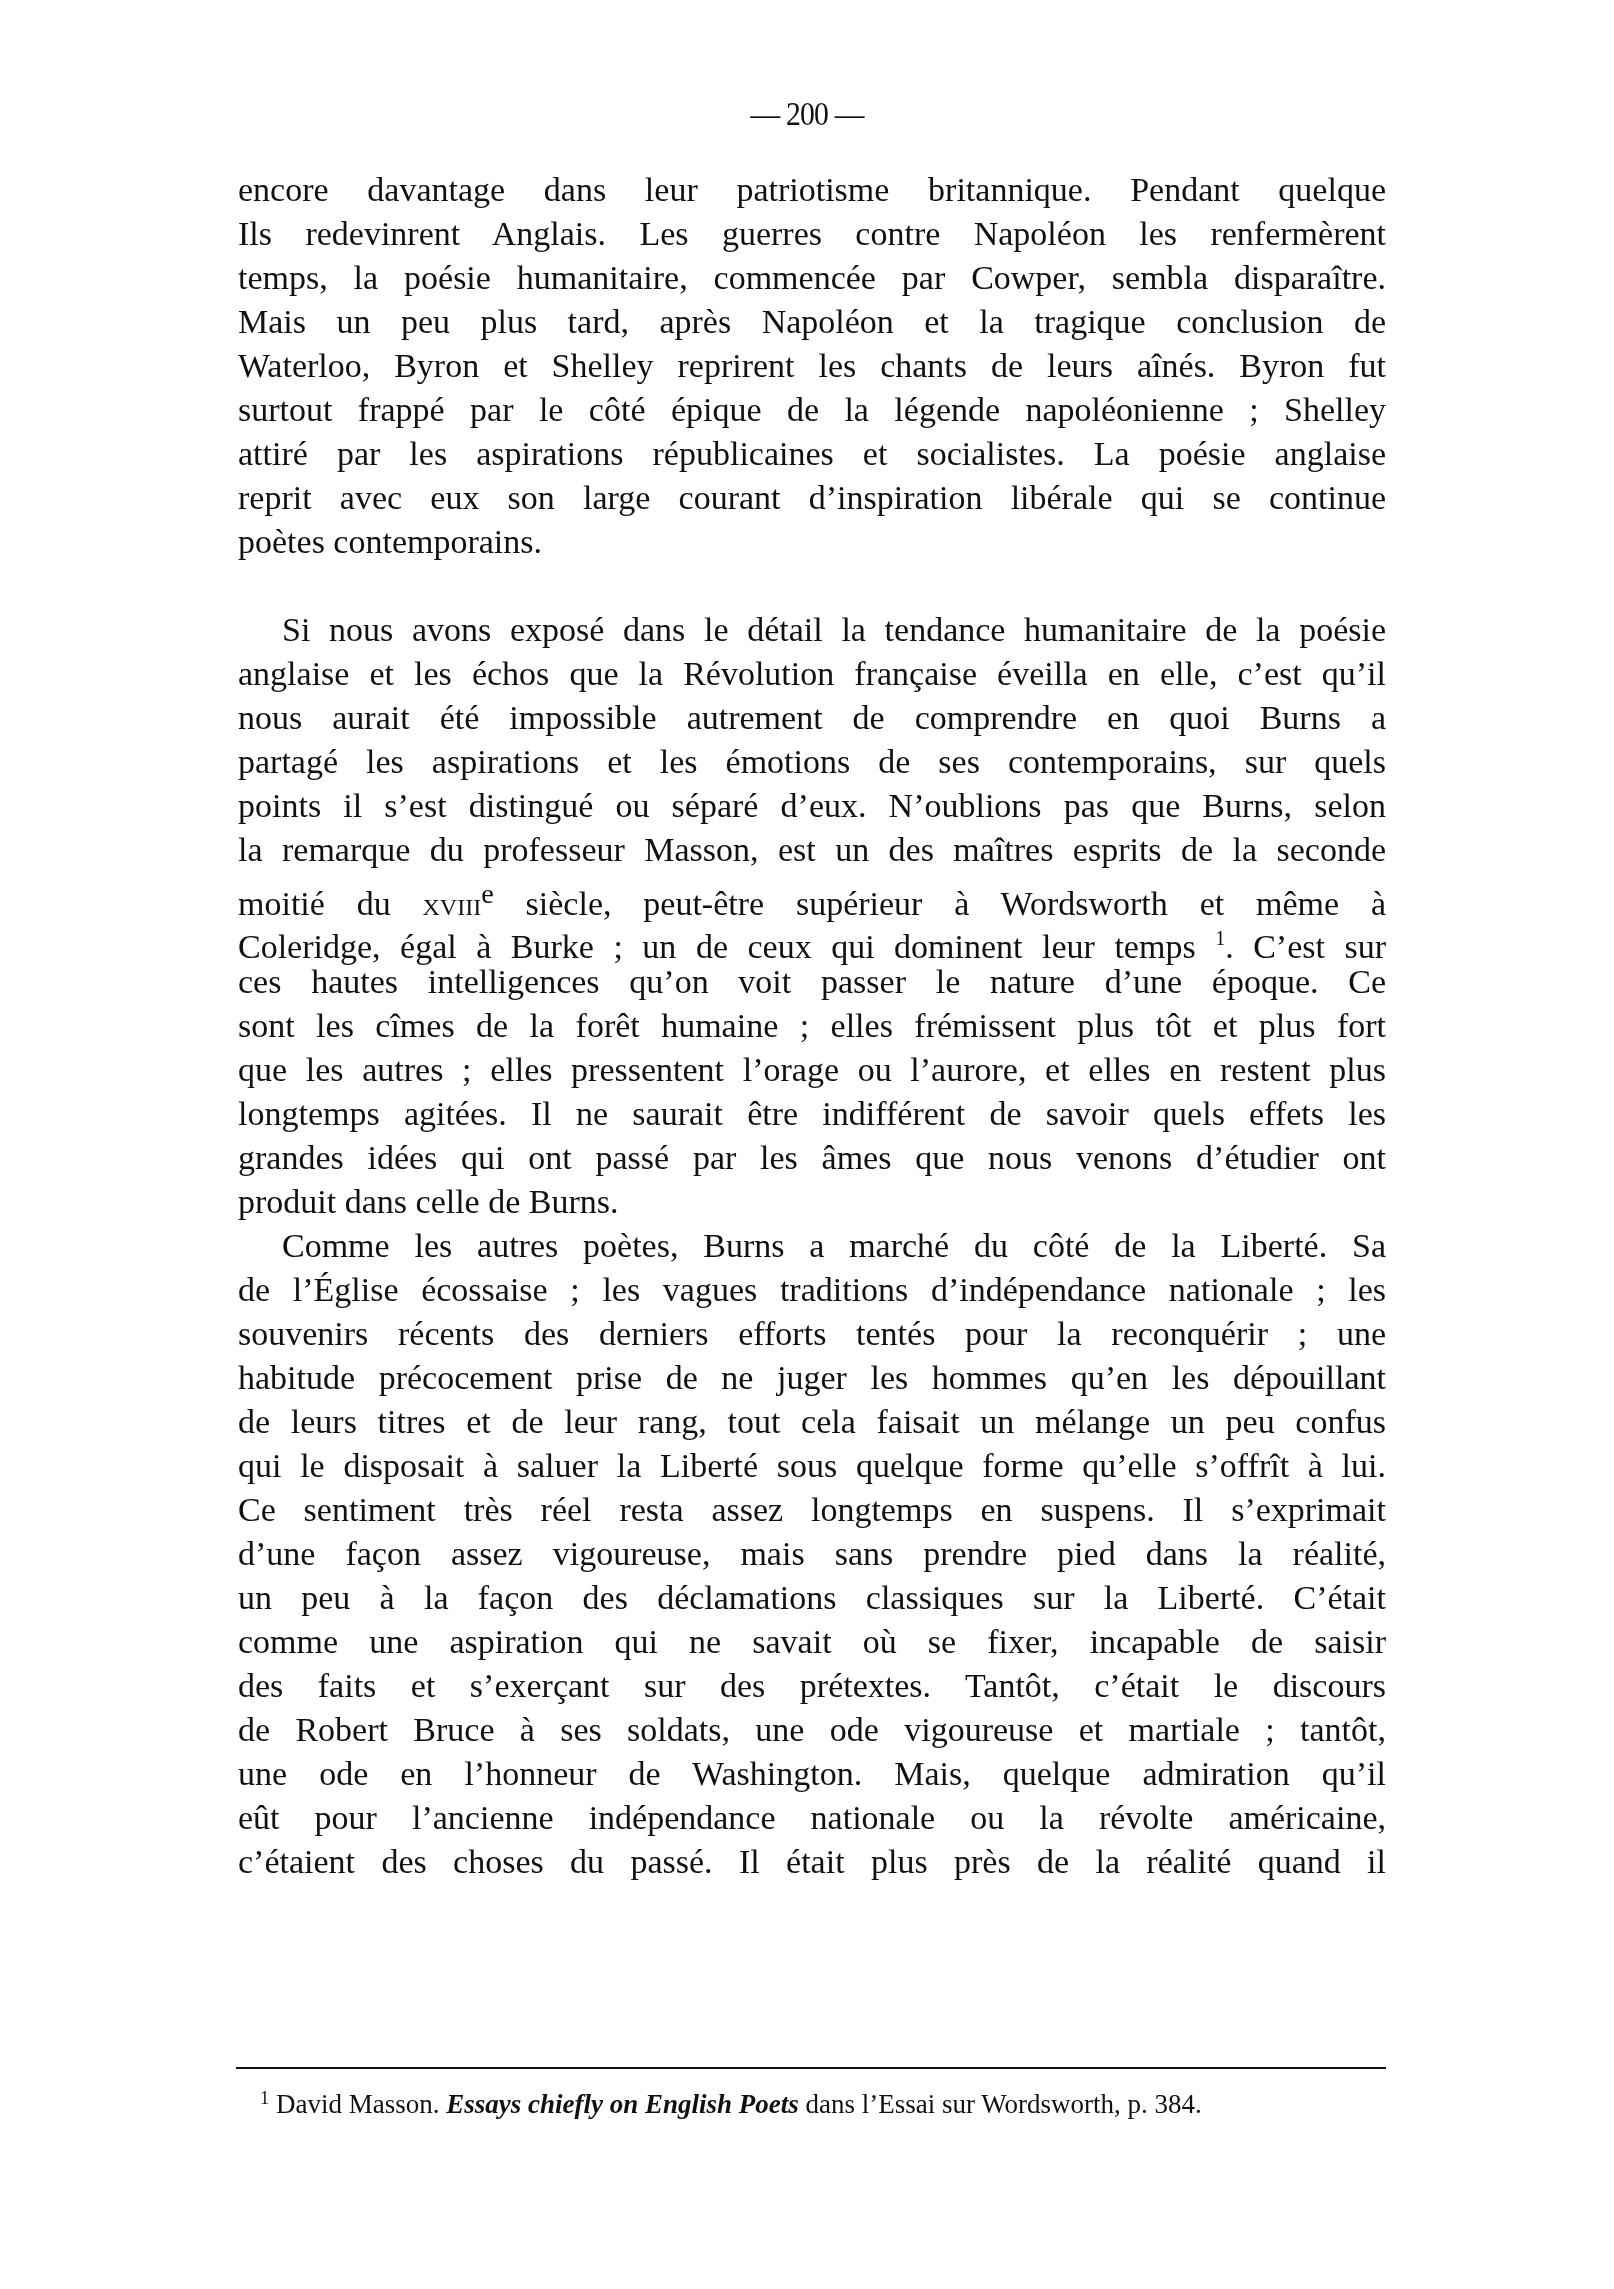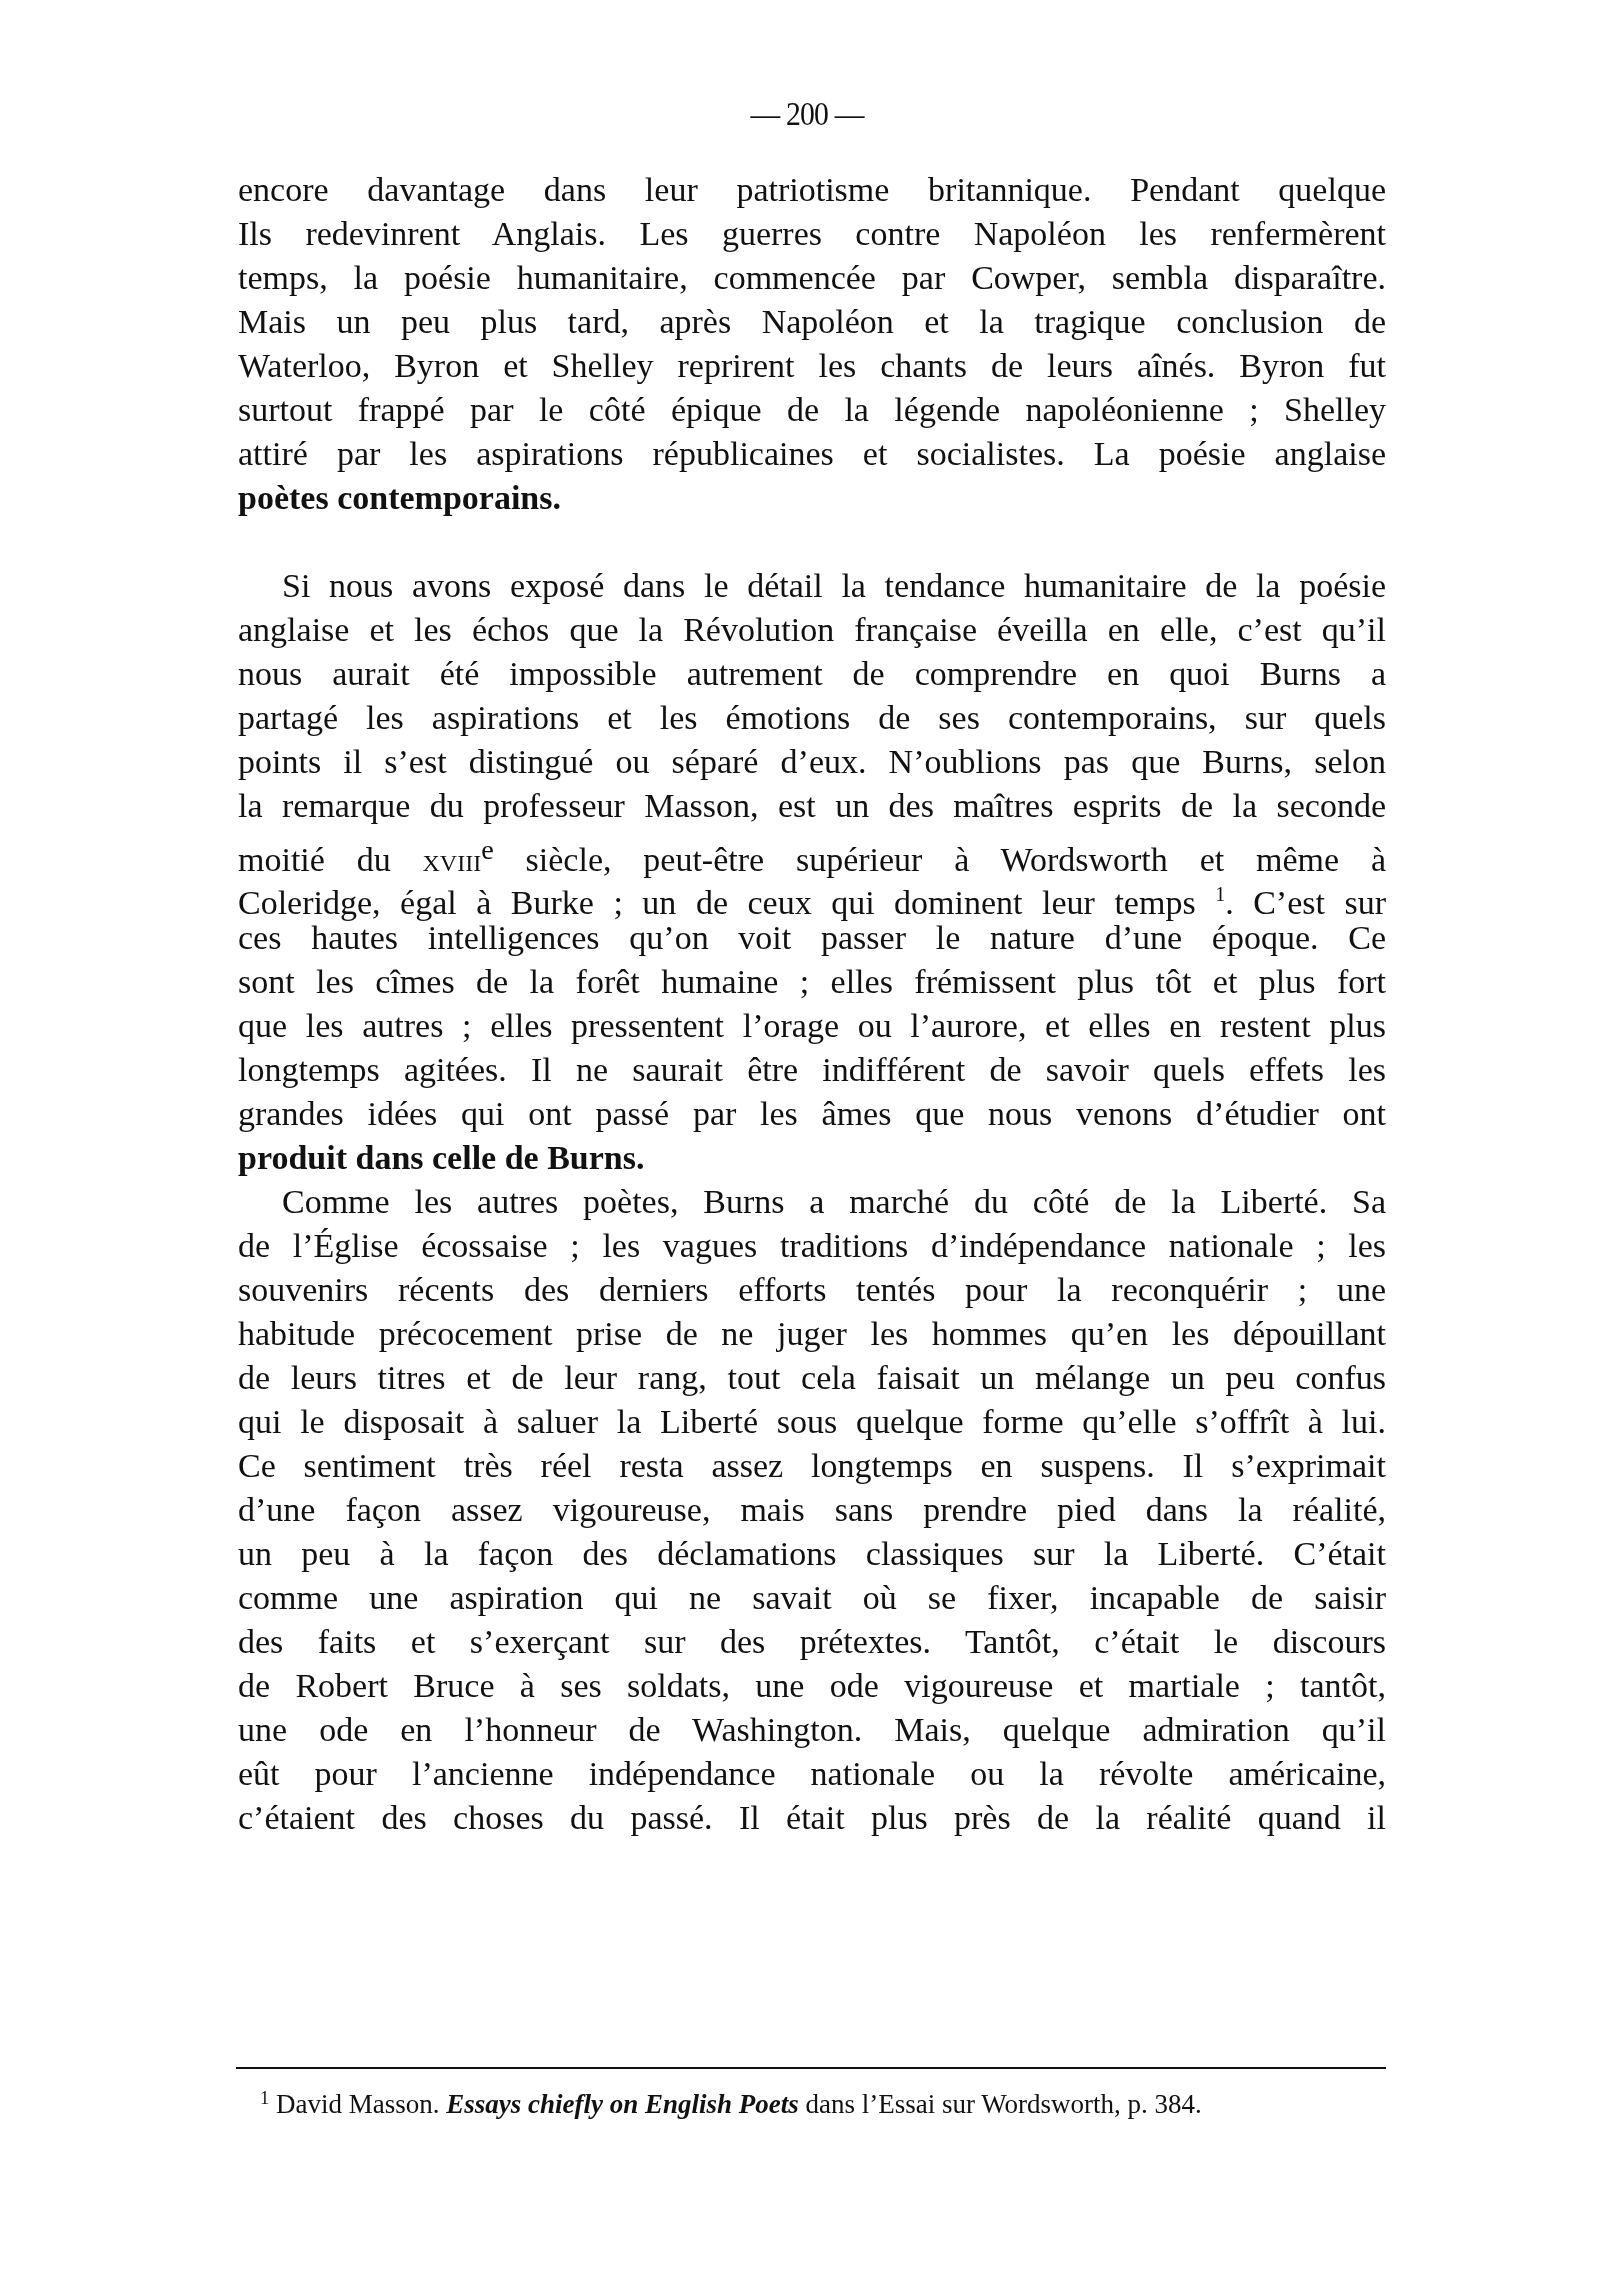--- a/index.html
+++ b/index.html
@@ -14,21 +14,21 @@
     font-size: 33px; line-height: 44px; letter-spacing: -0.9px; transform: scaleX(0.9);
   }
   .body-text {
     position: absolute; left: 238px; width: 1148px; top: 168px;
     font-size: 34px; line-height: 44px;
   }
   .line {
     display: block; white-space: nowrap; text-align: justify; text-align-last: justify;
     height: 44px; overflow: visible;
   }
-  .line.last { text-align-last: left; font-weight: bold; }
+  .line.last { text-align-last: left; }
   .line.indent { padding-left: 44px; }
   .para-gap { height: 44px; }
   .rule {
     position: absolute; left: 236px; width: 1150px; top: 2067px;
     height: 0; border-top: 2.8px solid #111111;
   }
   .footnote {
     position: absolute; left: 260px; width: 1126px; top: 2080px;
     font-size: 27px; line-height: 37px; white-space: nowrap;
   }
@@ -46,20 +46,21 @@
   <div class="body-text">
 
     <div>
       <span class="line">encore davantage dans leur patriotisme britannique. Pendant quelque</span>
       <span class="line">Ils redevinrent Anglais. Les guerres contre Napoléon les renfermèrent</span>
       <span class="line">temps, la poésie humanitaire, commencée par Cowper, sembla disparaître.</span>
       <span class="line">Mais un peu plus tard, après Napoléon et la tragique conclusion de</span>
       <span class="line">Waterloo, Byron et Shelley reprirent les chants de leurs aînés. Byron fut</span>
       <span class="line">surtout frappé par le côté épique de la légende napoléonienne ; Shelley</span>
       <span class="line">attiré par les aspirations républicaines et socialistes. La poésie anglaise</span>
+      <span class="line">reprit avec eux son large courant d’inspiration libérale qui se continue</span>
       <span class="line last">poètes contemporains.</span>
     </div>
 
     <div class="para-gap"></div>
 
     <div>
       <span class="line indent">Si nous avons exposé dans le détail la tendance humanitaire de la poésie</span>
       <span class="line">anglaise et les échos que la Révolution française éveilla en elle, c’est qu’il</span>
       <span class="line">nous aurait été impossible autrement de comprendre en quoi Burns a</span>
       <span class="line">partagé les aspirations et les émotions de ses contemporains, sur quels</span>

